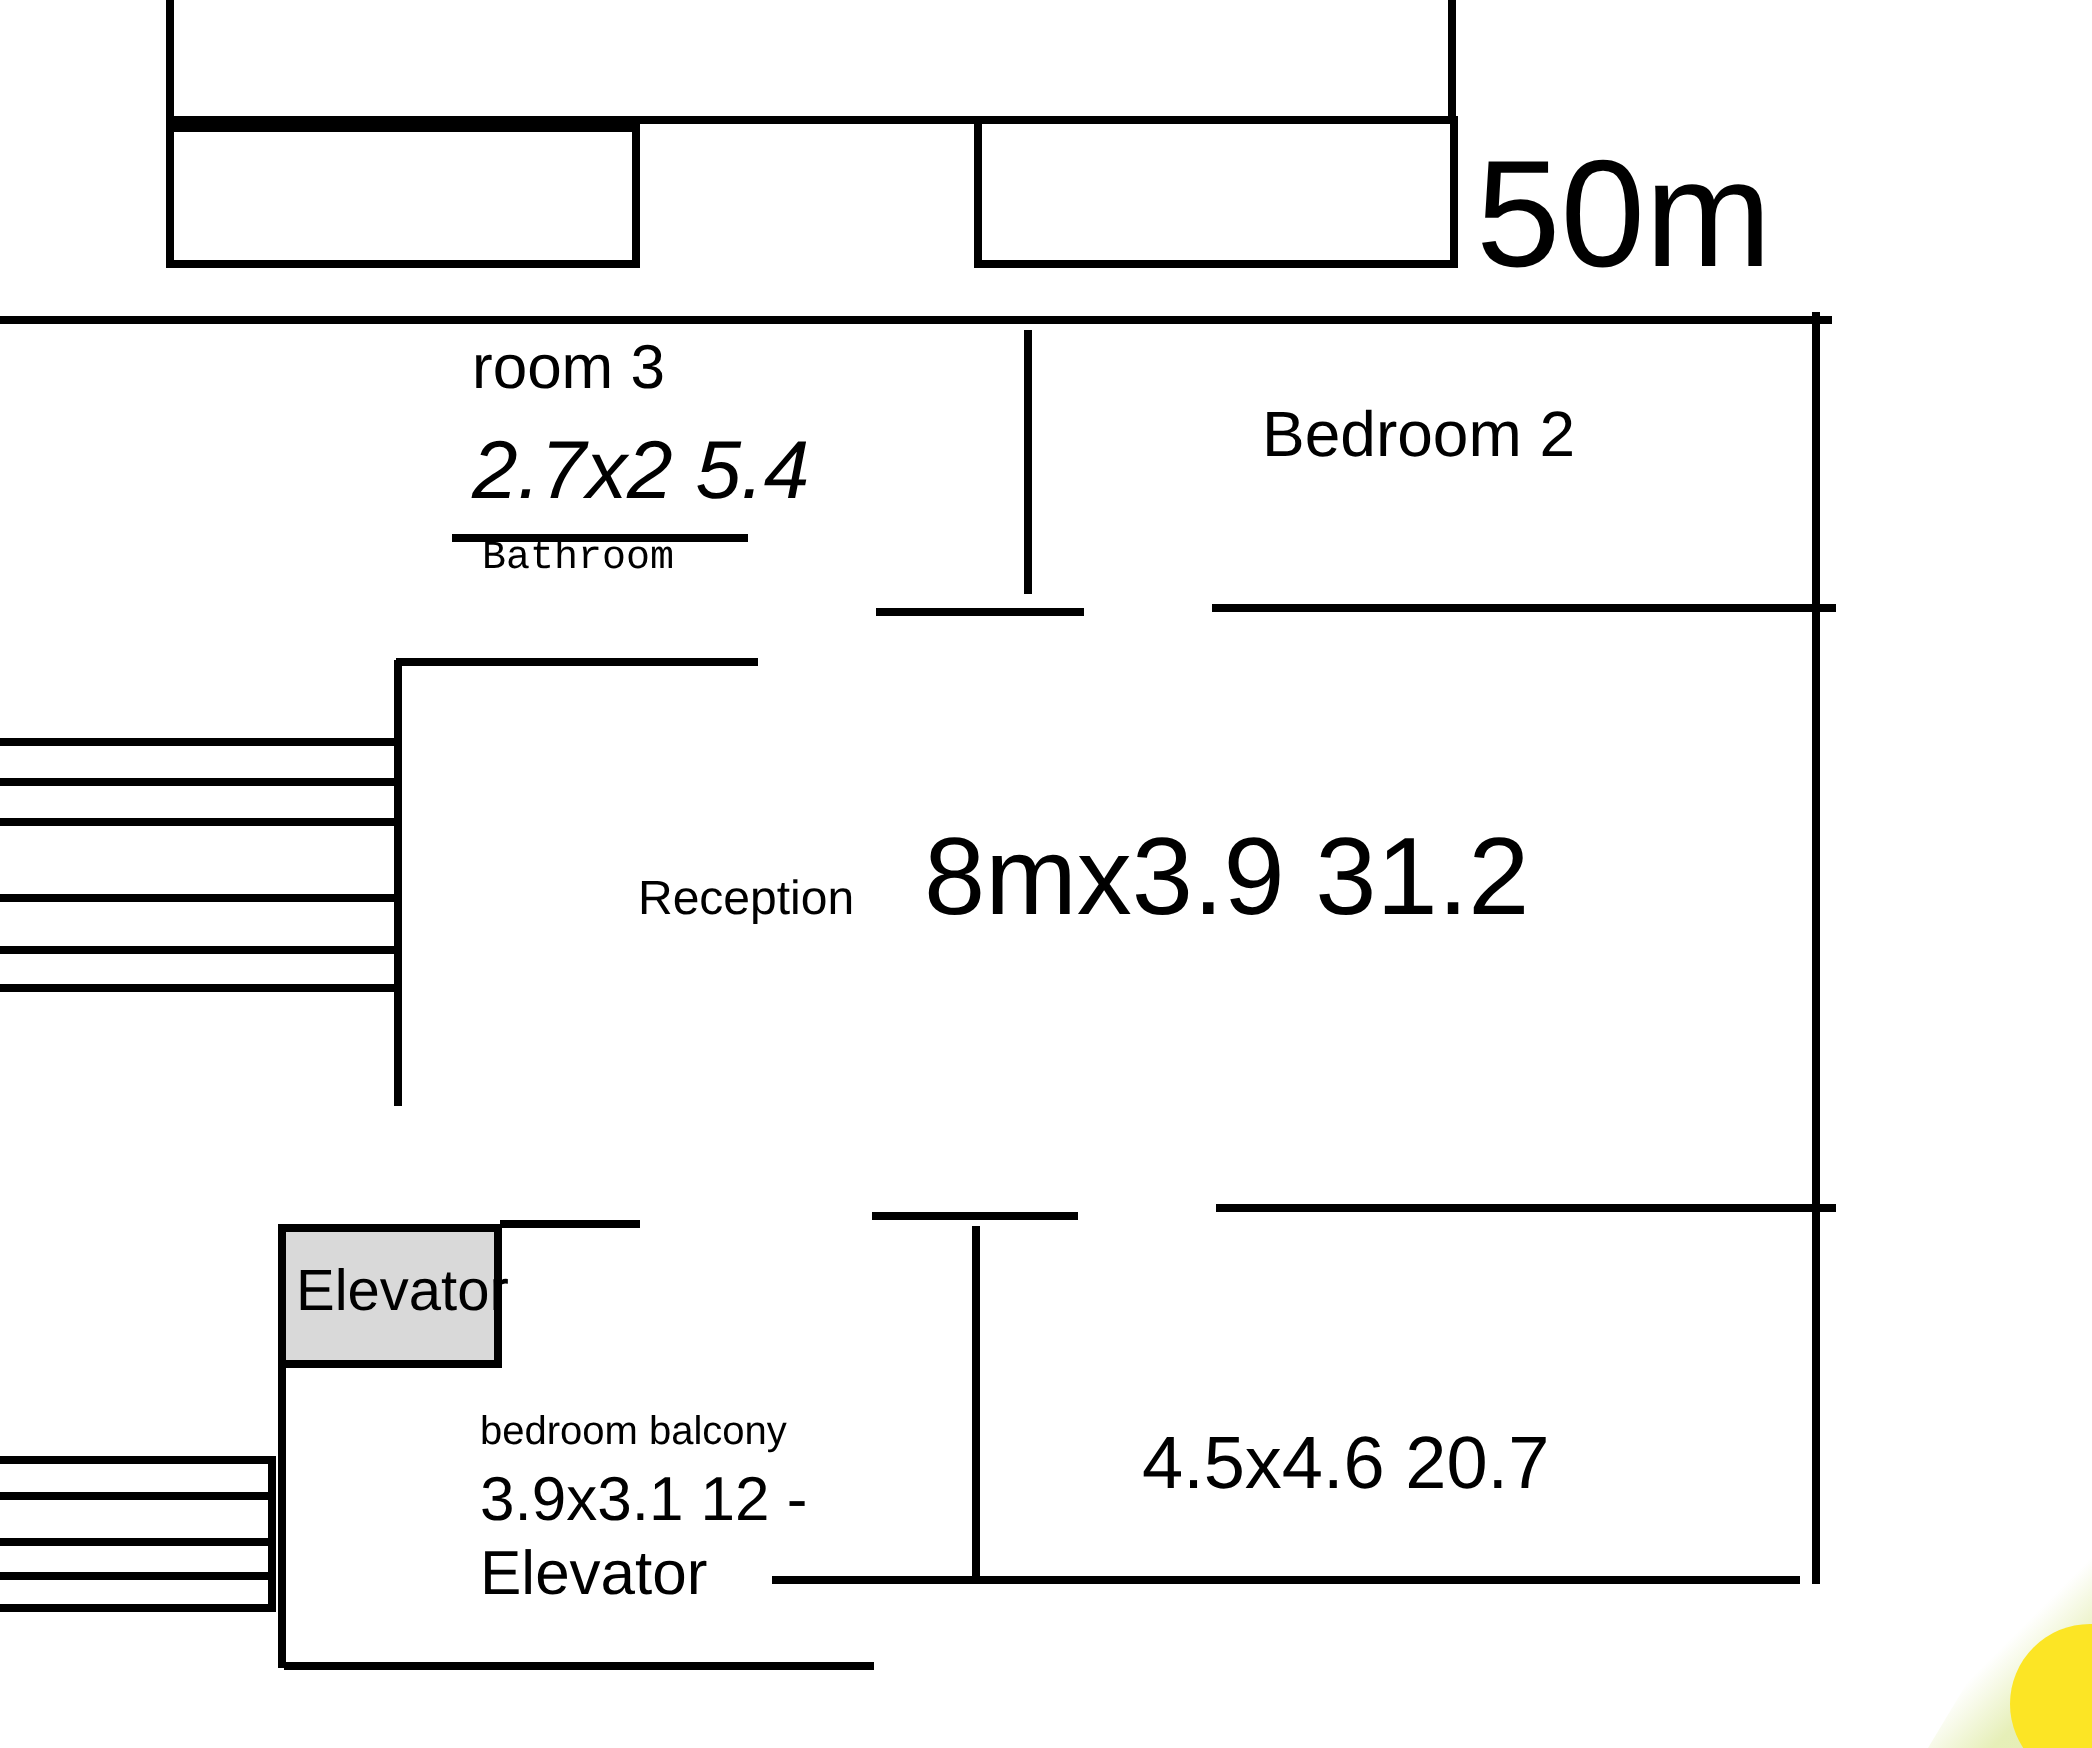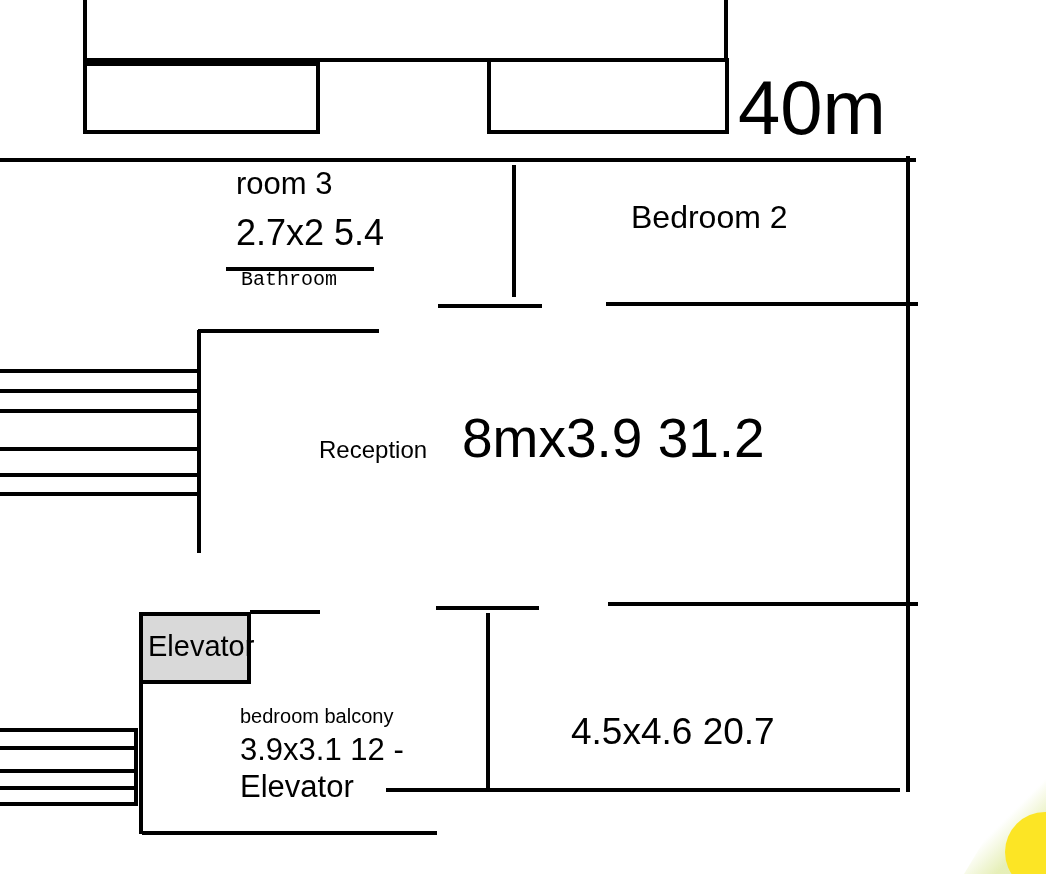--- a/index.html
+++ b/index.html
@@ -22,21 +22,21 @@
 
 <div class="canvas">
 
   <div class="ln" style="left:83px;top:0;width:4px;height:64px;"></div>
   <div class="ln" style="left:724px;top:0;width:4px;height:62px;"></div>
   <div class="ln" style="left:83px;top:58px;width:645px;height:4px;"></div>
   <div class="ln" style="left:83px;top:58px;width:236px;height:7px;"></div>
   <div class="box" style="left:83px;top:62px;width:237px;height:72px;"></div>
   <div class="box" style="left:487px;top:58px;width:242px;height:76px;"></div>
 
-  <div class="lbl" style="left:738px;top:70px;font-size:76px;">40m</div>
+  <div class="lbl" style="left:738px;top:70px;font-size:76px;">50m</div>
 
   <div class="ln" style="left:0;top:158px;width:916px;height:4px;"></div>
 
   <div class="ln" style="left:906px;top:156px;width:4px;height:636px;"></div>
 
   <div class="ln" style="left:512px;top:165px;width:4px;height:132px;"></div>
 
   <div class="ln" style="left:438px;top:304px;width:104px;height:4px;"></div>
   <div class="ln" style="left:606px;top:302px;width:312px;height:4px;"></div>
 
@@ -67,21 +67,21 @@
   <div class="ln" style="left:0;top:746px;width:137px;height:4px;"></div>
   <div class="ln" style="left:0;top:769px;width:137px;height:4px;"></div>
   <div class="ln" style="left:0;top:786px;width:137px;height:4px;"></div>
   <div class="ln" style="left:0;top:802px;width:137px;height:4px;"></div>
   <div class="ln" style="left:134px;top:728px;width:4px;height:78px;"></div>
 
   <div class="elev"></div>
   <div class="lbl" style="left:148px;top:632px;font-size:29px;">Elevator</div>
 
   <div class="lbl" style="left:236px;top:168px;font-size:31px;">room 3</div>
-  <div class="lbl" style="left:236px;top:215px;font-size:36px;">2.7x2 5.4</div>
+  <div class="lbl" style="left:236px;top:215px;font-size:41px;font-style:italic;">2.7x2 5.4</div>
 
   <div class="lbl" style="left:241px;top:270px;font-size:20px;font-family:Liberation Mono, monospace;">Bathroom</div>
 
   <div class="lbl" style="left:631px;top:201px;font-size:32px;">Bedroom 2</div>
 
   <div class="lbl" style="left:319px;top:438px;font-size:24px;">Reception</div>
   <div class="lbl" style="left:462px;top:411px;font-size:55px;">8mx3.9 31.2</div>
 
   <div class="lbl" style="left:240px;top:706px;font-size:20px;">bedroom balcony</div>
   <div class="lbl" style="left:240px;top:734px;font-size:31px;">3.9x3.1 12 -</div>

